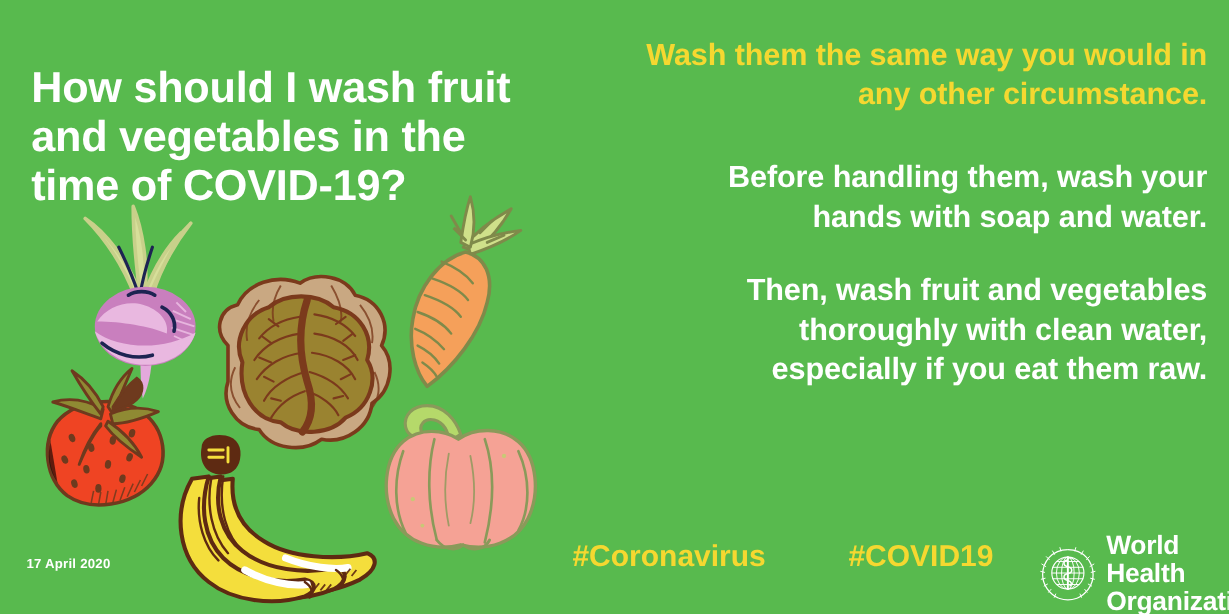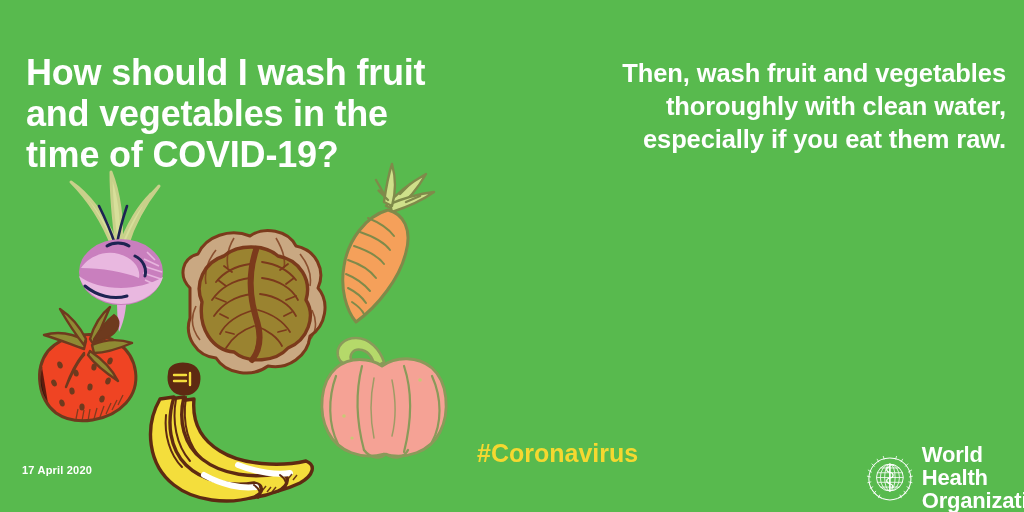--- a/index.html
+++ b/index.html
@@ -37,21 +37,21 @@
   #para-lead{color:#f5d830;margin:0 0 0 0;}
   #para-2{color:#ffffff;margin:36px 0 0 0;}
   #para-3{color:#ffffff;margin:27px 0 0 0;}
 
   
   .hashtag{
     position:absolute;
     color:#f5d830;font-weight:bold;font-size:25px;
     letter-spacing:0px;
   }
-  #hashtag-1{left:477px;top:439px;}
+  #hashtag-1{left:477px;top:450px;}
   #hashtag-2{left:707px;top:450px;}
 
   
   #date-stamp{
     position:absolute;left:22px;top:464px;
     color:#ffffff;font-size:11px;font-weight:bold;
     letter-spacing:0.2px;
   }
 
   
@@ -80,26 +80,31 @@
 </head>
 <body>
 
 <div id="poster">
 
   <h1 id="headline">How should I wash fruit
 and vegetables in the
 time of COVID-19?</h1>
 
   <div id="right-col">
+    <p class="para" id="para-lead">Wash them the same way you would in
+any other circumstance.</p>
+    <p class="para" id="para-2">Before handling them, wash your
+hands with soap and water.</p>
     <p class="para" id="para-3">Then, wash fruit and vegetables
 thoroughly with clean water,
 especially if you eat them raw.</p>
   </div>
 
   <span class="hashtag" id="hashtag-1">#Coronavirus</span>
+  <span class="hashtag" id="hashtag-2">#COVID19</span>
 
   <span id="date-stamp">17 April 2020</span>
 
   <div id="who-logo">
     <svg id="who-emblem" viewBox="0 0 100 100" aria-hidden="true">
       <g fill="none" stroke="#ffffff" stroke-width="1.7">
 
         <path d="M50 8 C22 8 6 30 6 52 C6 70 18 86 34 93" stroke-width="2.2"></path>
         <path d="M50 8 C78 8 94 30 94 52 C94 70 82 86 66 93" stroke-width="2.2"></path>
         <path d="M34 93 C40 95 46 96 50 96 C54 96 60 95 66 93" stroke-width="2.2"></path>

